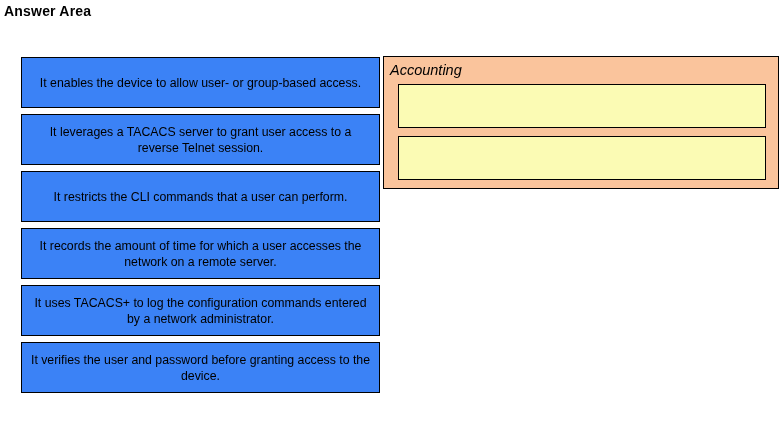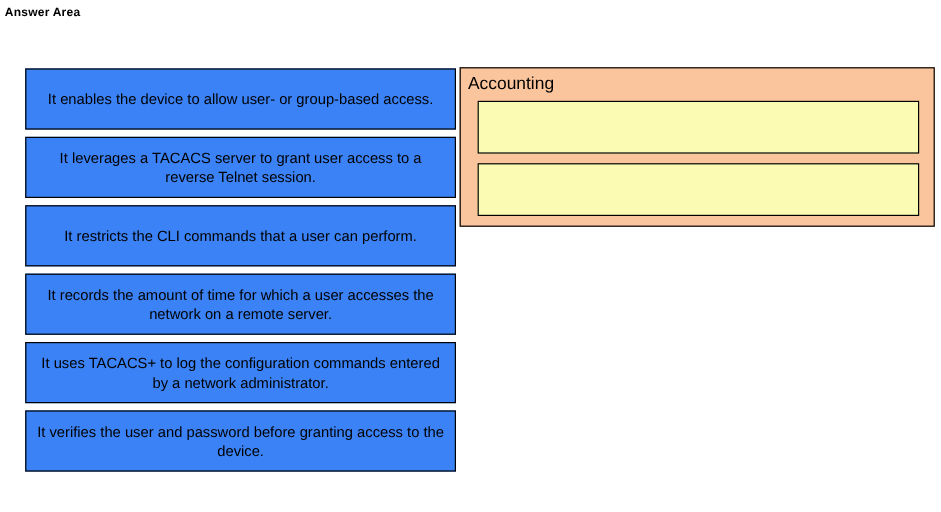--- a/index.html
+++ b/index.html
@@ -15,21 +15,21 @@
     overflow: hidden;
     font-family: "Liberation Sans", sans-serif;
     color: #000000;
   }
 
   
   #page-title {
     position: absolute;
     left: 4px;
     top: 2px;
-    font-size: 10px;
+    font-size: 14px;
     font-weight: bold;
     letter-spacing: 0.2px;
     line-height: 18px;
     white-space: nowrap;
   }
 
   
   #options-column {
     position: absolute;
     left: 1px;
@@ -64,20 +64,21 @@
     top: 56px;
     width: 396px;
   }
   .category-panel {
     box-sizing: border-box;
     width: 396px;
     background: #fac49c;
     border: 1px solid #000000;
     margin-bottom: 11px;
     padding: 0 14px 8px 14px;
+    font-style: italic;
   }
   .category-title {
     font-size: 14.5px;
     line-height: 20px;
     padding: 3px 0 4px 0;
     margin-left: -8px;
     white-space: nowrap;
   }
   .drop-slot {
     box-sizing: border-box;

